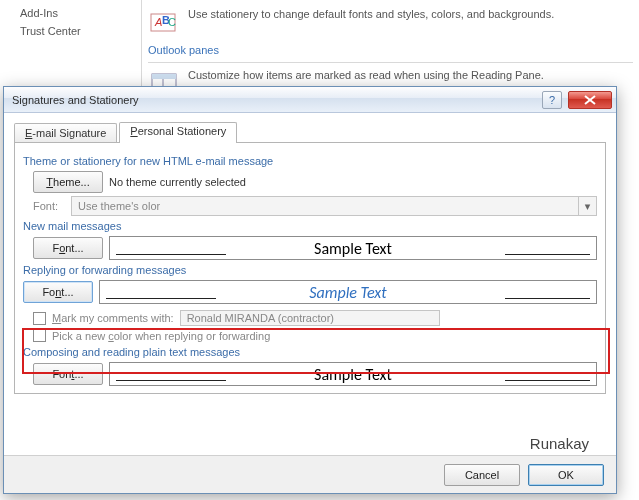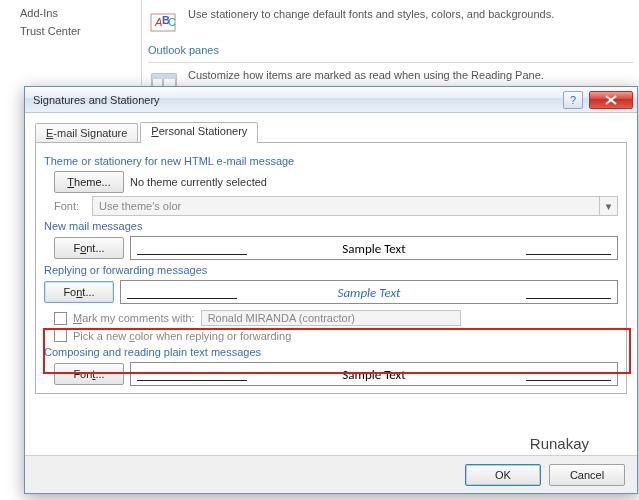--- a/index.html
+++ b/index.html
@@ -8,21 +8,21 @@
   
   .bg { position:absolute; left:0; top:0; width:639px; height:100px; display:flex; }
   .bg-side { width:142px; border-right:1px solid #d9d9d9; padding:4px 0 0 20px; color:#555; }
   .bg-side div { padding:3px 0; }
   .bg-main { flex:1; padding:8px 6px; }
   .bg-row { display:flex; align-items:flex-start; gap:8px; margin-bottom:8px; color:#555; }
   .bg-icon1 { width:32px; height:28px; display:flex; align-items:center; justify-content:center; font-size:18px; }
   .outlook-panes-hdr { color:#3b73b9; border-bottom:1px solid #d9d9d9; padding-bottom:6px; margin-bottom:6px; }
 
   
-  .dialog { position:absolute; left:24px; top:86px; width:614px; height:408px;
+  .dialog { position:absolute; left:3px; top:86px; width:614px; height:408px;
             border:1px solid #6b8fb5; background:#fff;
             box-shadow:0 4px 16px rgba(0,0,0,.35); }
   .titlebar { height:26px; background:linear-gradient(#fdfdfe,#e7edf6 45%,#d6e1ef 46%,#e9f0f9);
               border-bottom:1px solid #b9c7dc; display:flex; align-items:center; padding:0 4px 0 8px; }
   .titlebar .t { flex:1; color:#2c2c2c; }
   .winbtn { width:36px; height:18px; margin-left:2px; border:1px solid #9aa7b8; border-radius:2px;
             background:linear-gradient(#fafcfe,#d9e3f0); display:flex; align-items:center; justify-content:center; font-size:11px; }
   .winbtn.close { background:linear-gradient(#f39a8f,#d9463a 45%,#c73224 46%,#e05a4f); border-color:#b33228; color:#fff; width:44px; font-weight:bold; }
   .help { width:20px; height:18px; border-radius:2px; border:1px solid #9aa7b8;
           background:linear-gradient(#fafcfe,#d9e3f0); display:flex; align-items:center; justify-content:center; color:#3b6ca8; margin-right:4px; }
@@ -45,21 +45,21 @@
 
   .btn { min-width:70px; height:22px; border:1px solid #9f9f9f; background:linear-gradient(#fcfcfc,#e5e5e5);
          display:inline-flex; align-items:center; justify-content:center; padding:0 10px; color:#222; border-radius:2px;}
   .btn.highlight { border:1px solid #6fa3d7; box-shadow:0 0 0 1px #cfe3f6 inset; }
   .combo { flex:1; height:20px; border:1px solid #c5c5c5; background:#f4f4f4; color:#888;
            display:flex; align-items:center; padding:0 6px; position:relative; }
   .combo .arrow { position:absolute; right:0; top:0; width:18px; height:100%; border-left:1px solid #c5c5c5;
                   display:flex; align-items:center; justify-content:center; color:#666; }
 
   .sample { flex:1; height:24px; border:1px solid #8c8c8c; display:flex; align-items:center; position:relative; }
-  .sample .txt { flex:1; text-align:center; font-family:Calibri,sans-serif; font-size:13px; }
+  .sample .txt { flex:1; text-align:center; font-family:Calibri,sans-serif; font-size:16px; }
   .sample.blue .txt { color:#2f6fbf; font-style:italic; }
   .uline { position:absolute; height:1px; background:#222; bottom:4px; }
   .ul1 { left:6px; width:110px; }
   .ul2 { right:6px; width:85px; }
 
   .chk { width:13px; height:13px; border:1px solid #8c8c8c; background:#fff; display:inline-block; }
   .disabled-input { height:16px; border:1px solid #c5c5c5; background:#f4f4f4; color:#888; padding:0 6px;
                     display:flex; align-items:center; flex:1; max-width:260px; }
 
   .redbox { position:absolute; border:2px solid #d61f1f; left:18px; top:215px; width:588px; height:46px; pointer-events:none; }
@@ -177,18 +177,18 @@
           <span class="uline ul2"></span>
         </div>
       </div>
 
     </div>
 
     <div class="redbox"></div>
   </div>
 
   <div class="footer">
+    <span class="btn">Cancel</span>
     <span class="btn primary">OK</span>
-    <span class="btn">Cancel</span>
   </div>
 </div>
 
 <div class="watermark">Runakay</div>
 
 </body></html>

